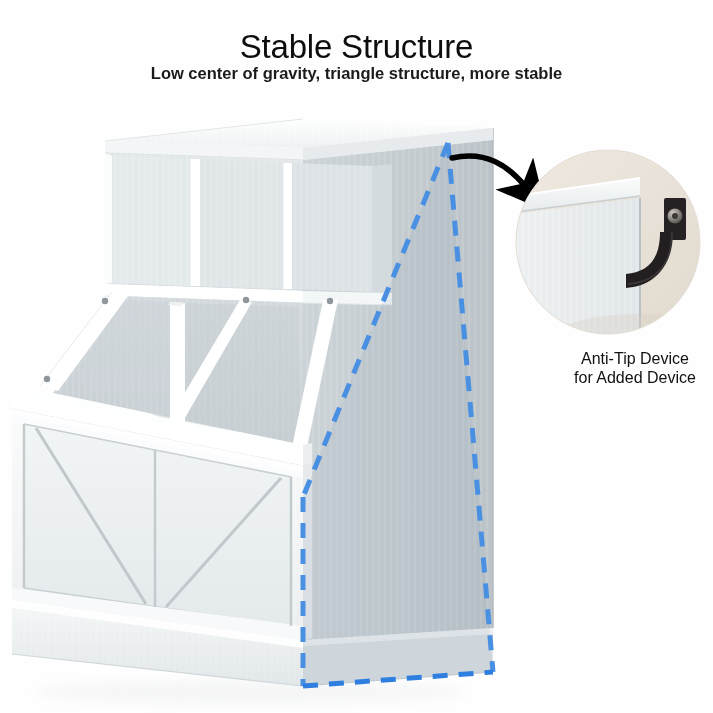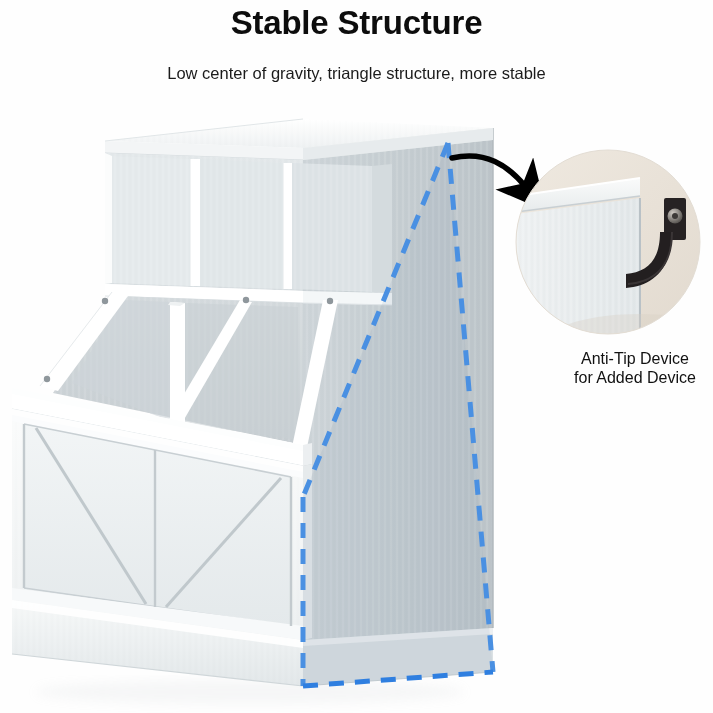--- a/index.html
+++ b/index.html
@@ -7,26 +7,26 @@
     width:713px;height:713px;
     background:#ffffff;
     font-family:"Liberation Sans", sans-serif;
     overflow:hidden;
     position:relative;
   }
   #stage{position:relative;width:713px;height:713px;overflow:hidden;background:#fefefe;}
 
   
   .title{
-    position:absolute;left:0;top:4px;width:713px;text-align:center;
-    font-size:33px;font-weight:bold;color:#0d0d0d;letter-spacing:-0.2px;
+    position:absolute;left:0;top:28px;width:713px;text-align:center;
+    font-size:33px;font-weight:normal;color:#0d0d0d;letter-spacing:-0.2px;
   }
   .subtitle{
     position:absolute;left:0;top:64px;width:713px;text-align:center;
-    font-size:16.5px;font-weight:normal;color:#1b1b1b;
+    font-size:16.5px;font-weight:bold;color:#1b1b1b;
   }
 
   
   #scene{position:absolute;left:0;top:0;width:713px;height:713px;}
 
   
   .inset-caption{
     position:absolute;left:540px;top:349px;width:190px;
     text-align:center;font-size:16px;line-height:19px;color:#111;
   }

